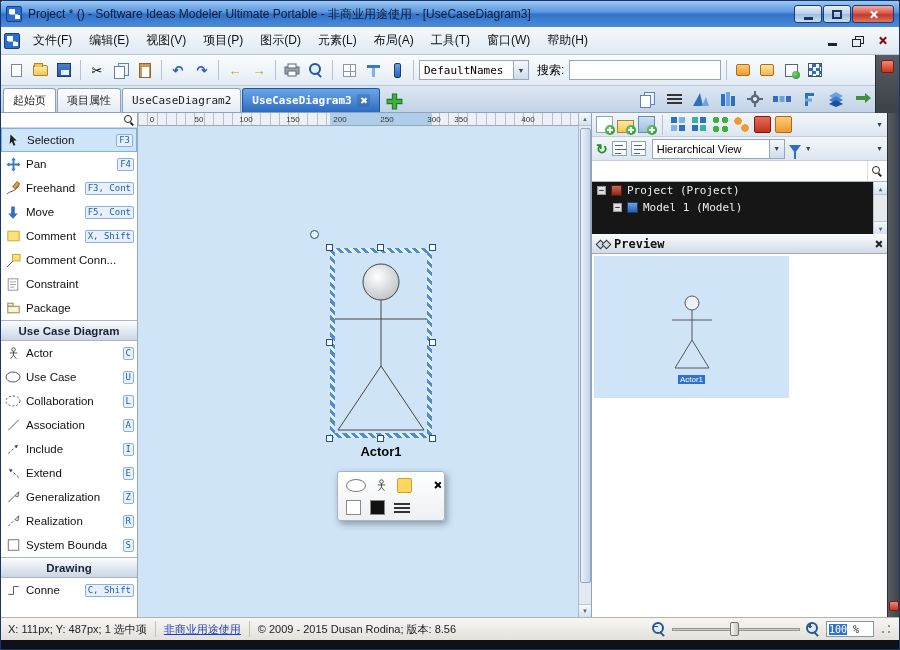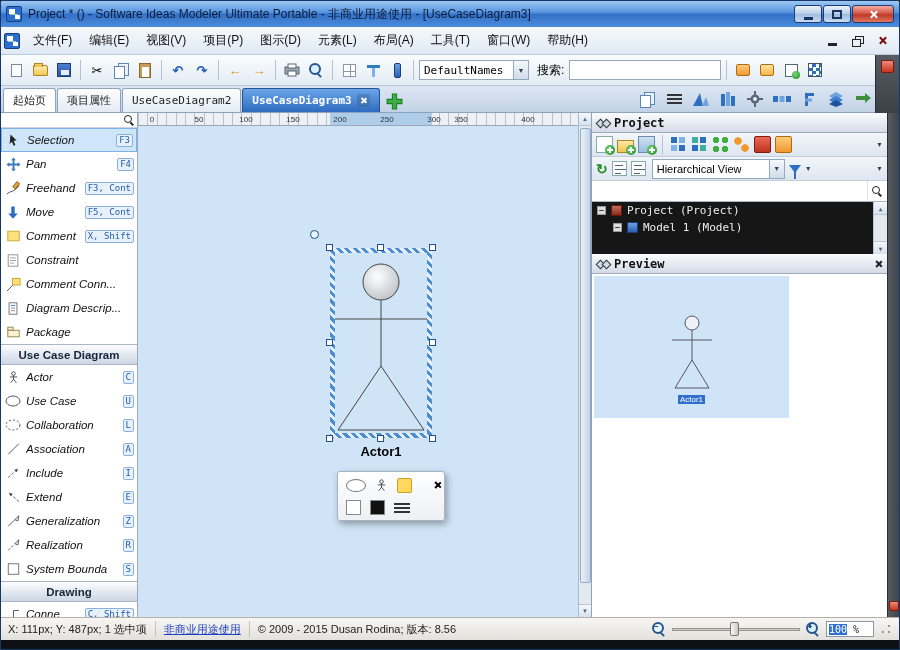--- a/index.html
+++ b/index.html
@@ -94,21 +94,21 @@
 
   
   .palette { width:137px; flex:none; background:#fff; border-right:1px solid #9aa8b8; overflow:hidden; display:flex; flex-direction:column; font-size:11.5px; }
   .psearchrow { height:15px; flex:none; border-bottom:1px solid #ccd5e0; display:flex; justify-content:flex-end; align-items:center; padding-right:2px; background:#fff; }
   .minimag { position:relative; width:11px; height:11px; }
   .minimag::before { content:""; position:absolute; left:0; top:0; width:6px; height:6px; border:1.5px solid #222; border-radius:50%; }
   .minimag::after { content:""; position:absolute; right:1px; bottom:1px; width:4px; height:1.5px; background:#222; transform:rotate(45deg); }
   .pitem { height:24px; flex:none; display:flex; align-items:center; gap:4px; padding:0 3px; color:#111; }
   .pitem.selected { background:#cfe6fa; border:1px solid #7db2e8; }
   .picon { width:18px; height:16px; flex:none; display:flex; align-items:center; justify-content:center; }
-  .plabel { flex:1; white-space:nowrap; overflow:hidden;font-style:italic; }
+  .plabel { flex:1; white-space:nowrap; overflow:hidden; }
   .pbadge { flex:none; font-family:"DejaVu Sans Mono",monospace; font-size:9px; color:#1e5fb0; background:#e8f1fb;
     border:1px solid #8ab1de; border-radius:2px; padding:0 2px; height:13px; line-height:11px; white-space:nowrap; }
   .psec { height:21px; flex:none; background:linear-gradient(#fcfdfe,#ccd6e4); border-top:1px solid #aab6c6; border-bottom:1px solid #aab6c6;
     display:flex; align-items:center; justify-content:center; font-weight:bold; font-size:11.5px; color:#16243a; }
 
   
   .canvaswrap { width:453px; flex:none; position:relative; background:#cfe5f7; }
   .ruler { position:absolute; left:0; top:0; right:13px; height:13px; background:#edf1f5; border-bottom:1px solid #9aa7b6;
     font-size:8px; color:#333; overflow:hidden;
     background-image:repeating-linear-gradient(90deg,#b8c2cd 0 1px,transparent 1px 9.4px); }
@@ -484,48 +484,37 @@
         <span class="picon">
             <svg width="15" height="14" viewBox="0 0 16 16">
               <rect x="1.5" y="2.5" width="13" height="11" fill="#ffe07a" stroke="#c9a227"></rect>
             </svg>
           </span>
         <span class="plabel">Comment</span>
         <span class="pbadge">X, Shift</span>
       </div>
       <div class="pitem">
         <span class="picon">
+            <svg width="15" height="15" viewBox="0 0 16 16">
+              <line x1="1" y1="15" x2="8" y2="8" stroke="#555"></line>
+              <rect x="7" y="1.5" width="8" height="7" fill="#ffe07a" stroke="#c9a227"></rect>
+            </svg>
+          </span>
+        <span class="plabel">Comment Conn...</span>
+      </div>
+      <div class="pitem">
+        <span class="picon">
             <svg width="14" height="15" viewBox="0 0 16 16">
               <rect x="2.5" y="1.5" width="11" height="13" fill="#fff" stroke="#889"></rect>
               <line x1="4.5" y1="5" x2="11.5" y2="5" stroke="#99a"></line>
               <line x1="4.5" y1="8" x2="11.5" y2="8" stroke="#99a"></line>
               <line x1="4.5" y1="11" x2="9.5" y2="11" stroke="#99a"></line>
             </svg>
           </span>
         <span class="plabel">Constraint</span>
-      </div>
-      <div class="pitem">
-        <span class="picon">
-            <svg width="15" height="15" viewBox="0 0 16 16">
-              <line x1="1" y1="15" x2="8" y2="8" stroke="#555"></line>
-              <rect x="7" y="1.5" width="8" height="7" fill="#ffe07a" stroke="#c9a227"></rect>
-            </svg>
-          </span>
-        <span class="plabel">Comment Conn...</span>
-      </div>
-      <div class="pitem">
-        <span class="picon">
-            <svg width="14" height="15" viewBox="0 0 16 16">
-              <rect x="3.5" y="1.5" width="9" height="13" fill="#fff" stroke="#667"></rect>
-              <line x1="5.5" y1="4.5" x2="10.5" y2="4.5" stroke="#2f6fc0"></line>
-              <line x1="5.5" y1="7.5" x2="10.5" y2="7.5" stroke="#888"></line>
-              <line x1="5.5" y1="10.5" x2="10.5" y2="10.5" stroke="#888"></line>
-            </svg>
-          </span>
-        <span class="plabel">Diagram Descrip...</span>
       </div>
       <div class="pitem">
         <span class="picon">
             <svg width="15" height="14" viewBox="0 0 16 16">
               <rect x="1.5" y="2.5" width="6" height="3.5" fill="#fbf3d0" stroke="#8a7a40"></rect>
               <rect x="1.5" y="6" width="13" height="7.5" fill="#fbf3d0" stroke="#8a7a40"></rect>
             </svg>
           </span>
         <span class="plabel">Package</span>
       </div>
@@ -708,24 +697,20 @@
             <span>▲</span>
           </div>
         <div class="scrthumb"></div>
         <div class="scrbtn bot">
             <span>▼</span>
           </div>
       </div>
     </div>
 
     <div class="rightpanel">
-      <div class="phdr">
-        <span class="dpair"></span>
-        <span>Project</span>
-      </div>
 
       <div class="ptb">
         <div class="ic ic-sheetplus plusdot"></div>
         <div class="ic ic-folder plusdot"></div>
         <div class="ic ic-boxes plusdot"></div>
         <div class="sep"></div>
         <div class="ic ic-grid4"></div>
         <div class="ic ic-grid4b"></div>
         <div class="ic ic-ballsg"></div>
         <div class="ic ic-ballso"></div>

